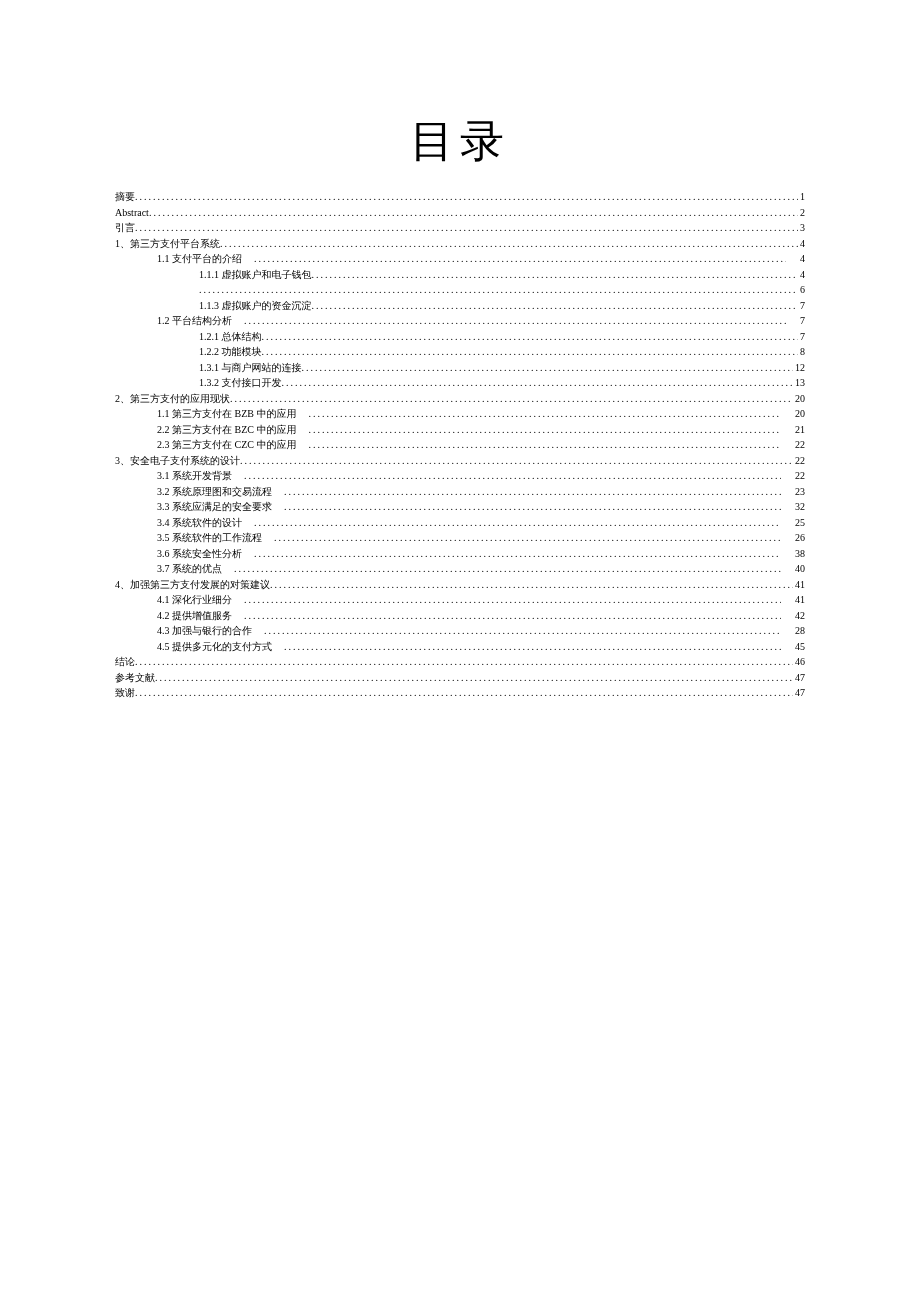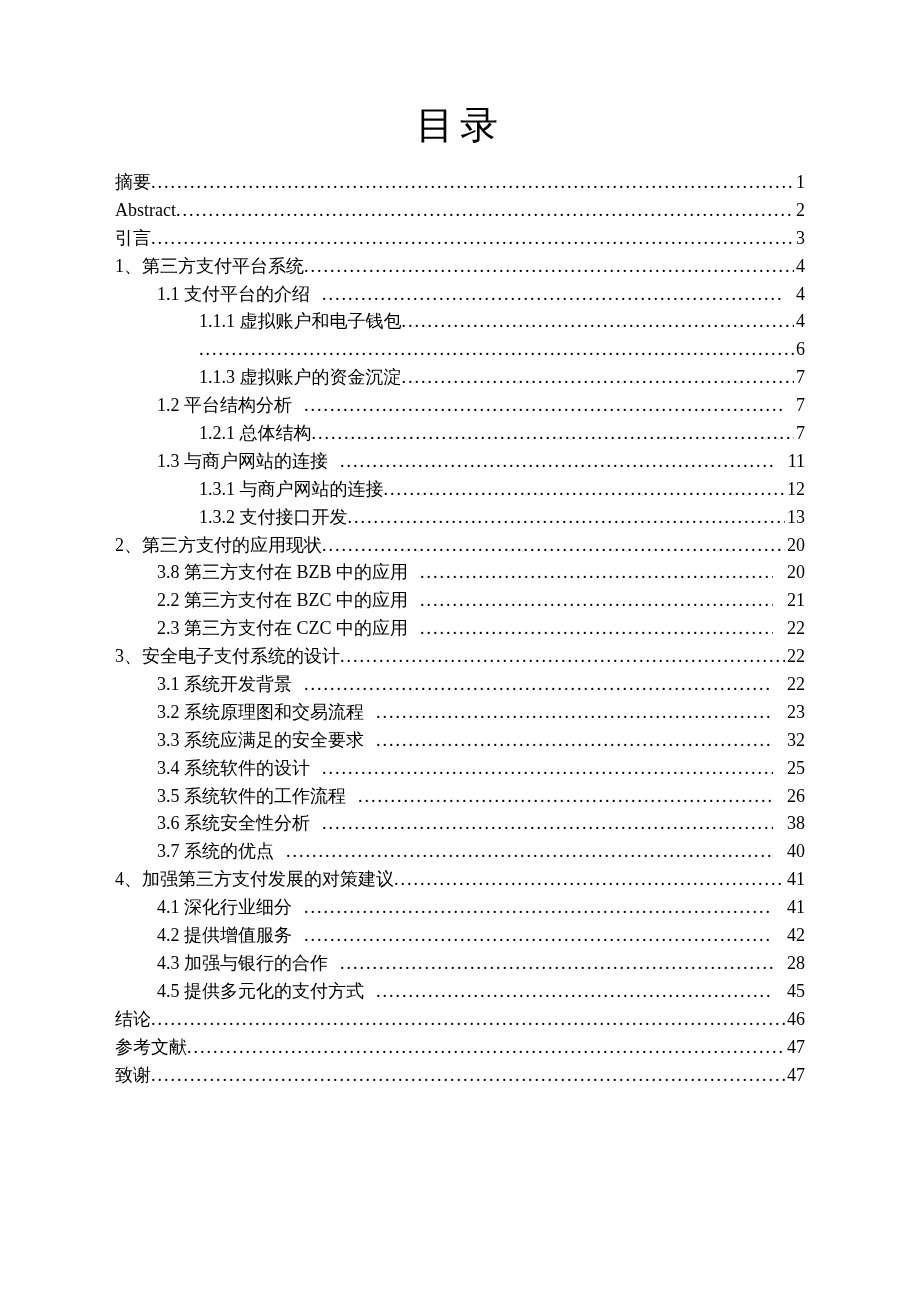--- a/index.html
+++ b/index.html
@@ -10,28 +10,29 @@
     body {
       width: 920px;
       height: 1302px;
       background: #ffffff;
       font-family: "SimSun", "宋体", serif;
       padding: 100px 115px 0 115px;
       color: #000;
     }
     .title {
       text-align: center;
-      font-size: 38px;
+      font-size: 44px;
       font-weight: normal;
       margin-bottom: 18px;
       letter-spacing: 6px;
       font-family: "SimSun", "宋体", serif;
+      margin-top: 12px;
     }
     .toc {
-      font-size: 18px;
+      font-size: 10px;
       line-height: 1.55;
     }
     .toc-row {
       display: flex;
       align-items: baseline;
       white-space: nowrap;
     }
     .toc-label {
       flex: 0 0 auto;
     }
@@ -100,42 +101,42 @@
     <div class="toc-row lvl-1">
       <span class="toc-label">1.2 平台结构分析</span>
       <span class="toc-dots"></span>
       <span class="toc-page">7</span>
     </div>
     <div class="toc-row lvl-2">
       <span class="toc-label">1.2.1 总体结构</span>
       <span class="toc-dots"></span>
       <span class="toc-page">7</span>
     </div>
-    <div class="toc-row lvl-1">
-      <span class="toc-label">1.3 与商户网站的连接</span>
-      <span class="toc-dots"></span>
-      <span class="toc-page">11</span>
+    <div class="toc-row lvl-2">
+      <span class="toc-label">1.2.2 功能模块</span>
+      <span class="toc-dots"></span>
+      <span class="toc-page">8</span>
     </div>
     <div class="toc-row lvl-2">
       <span class="toc-label">1.3.1 与商户网站的连接</span>
       <span class="toc-dots"></span>
       <span class="toc-page">12</span>
     </div>
     <div class="toc-row lvl-2">
       <span class="toc-label">1.3.2 支付接口开发</span>
       <span class="toc-dots"></span>
       <span class="toc-page">13</span>
     </div>
     <div class="toc-row lvl-0">
       <span class="toc-label">2、第三方支付的应用现状</span>
       <span class="toc-dots"></span>
       <span class="toc-page">20</span>
     </div>
     <div class="toc-row lvl-1">
-      <span class="toc-label">3.8 第三方支付在 BZB 中的应用</span>
+      <span class="toc-label">1.1 第三方支付在 BZB 中的应用</span>
       <span class="toc-dots"></span>
       <span class="toc-page">20</span>
     </div>
     <div class="toc-row lvl-1">
       <span class="toc-label">2.2 第三方支付在 BZC 中的应用</span>
       <span class="toc-dots"></span>
       <span class="toc-page">21</span>
     </div>
     <div class="toc-row lvl-1">
       <span class="toc-label">2.3 第三方支付在 CZC 中的应用</span>

